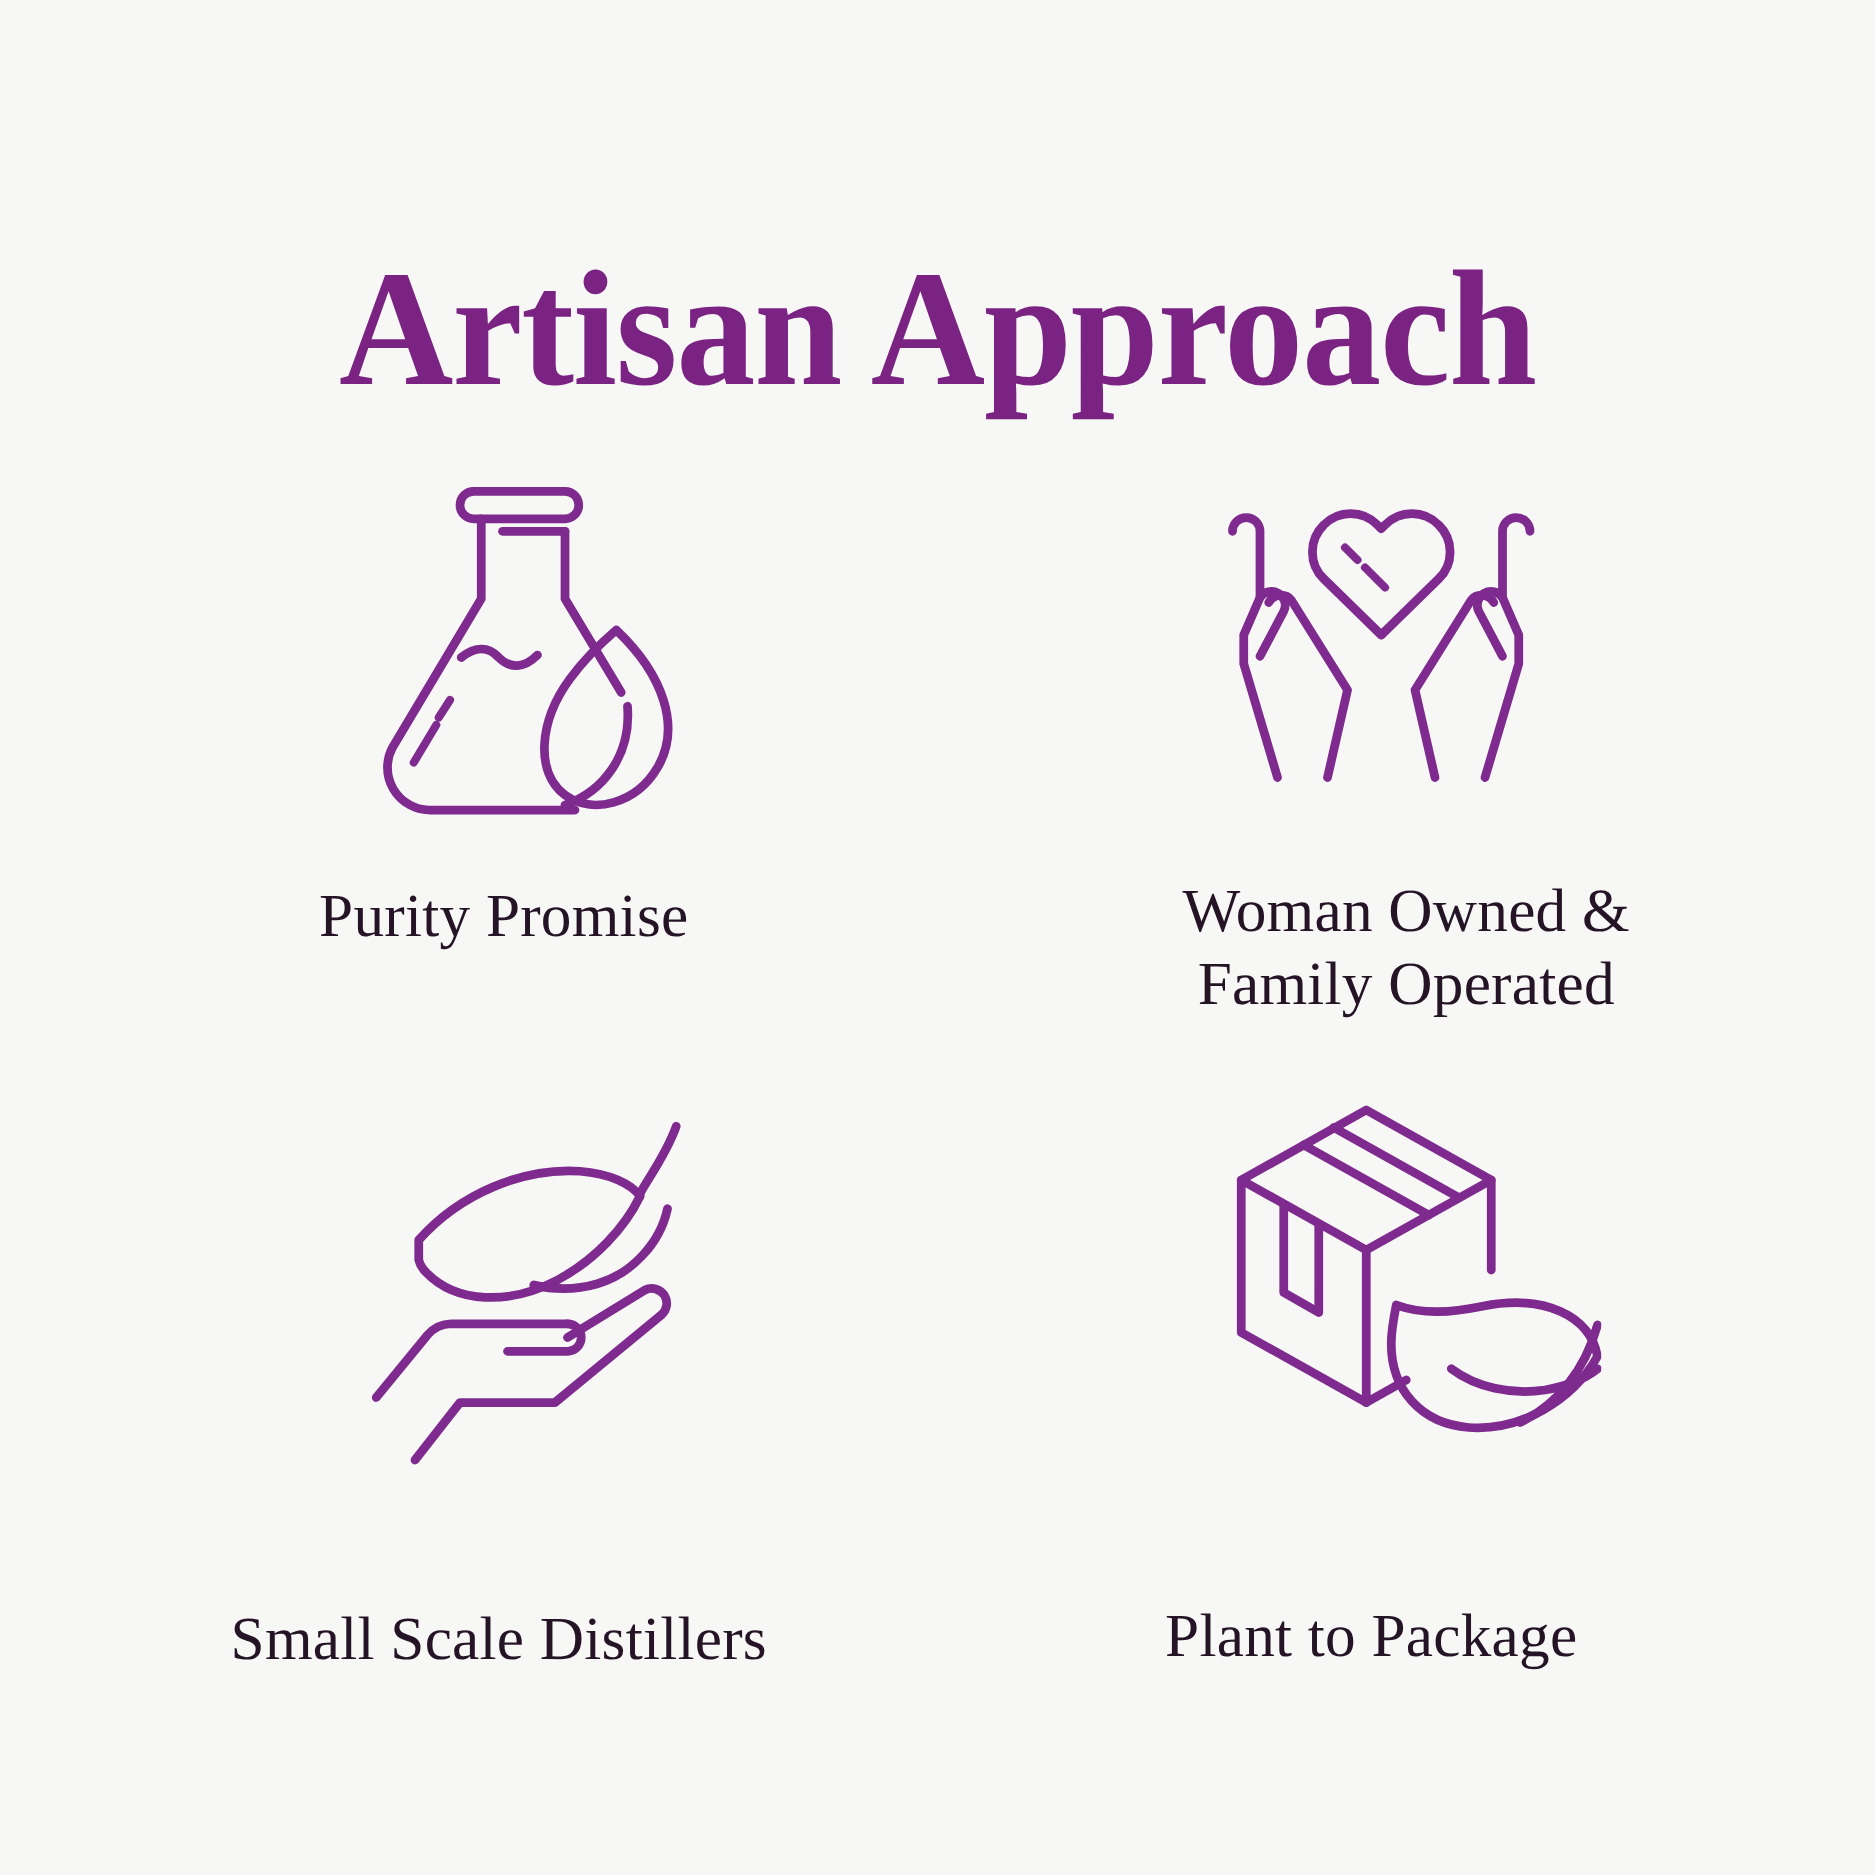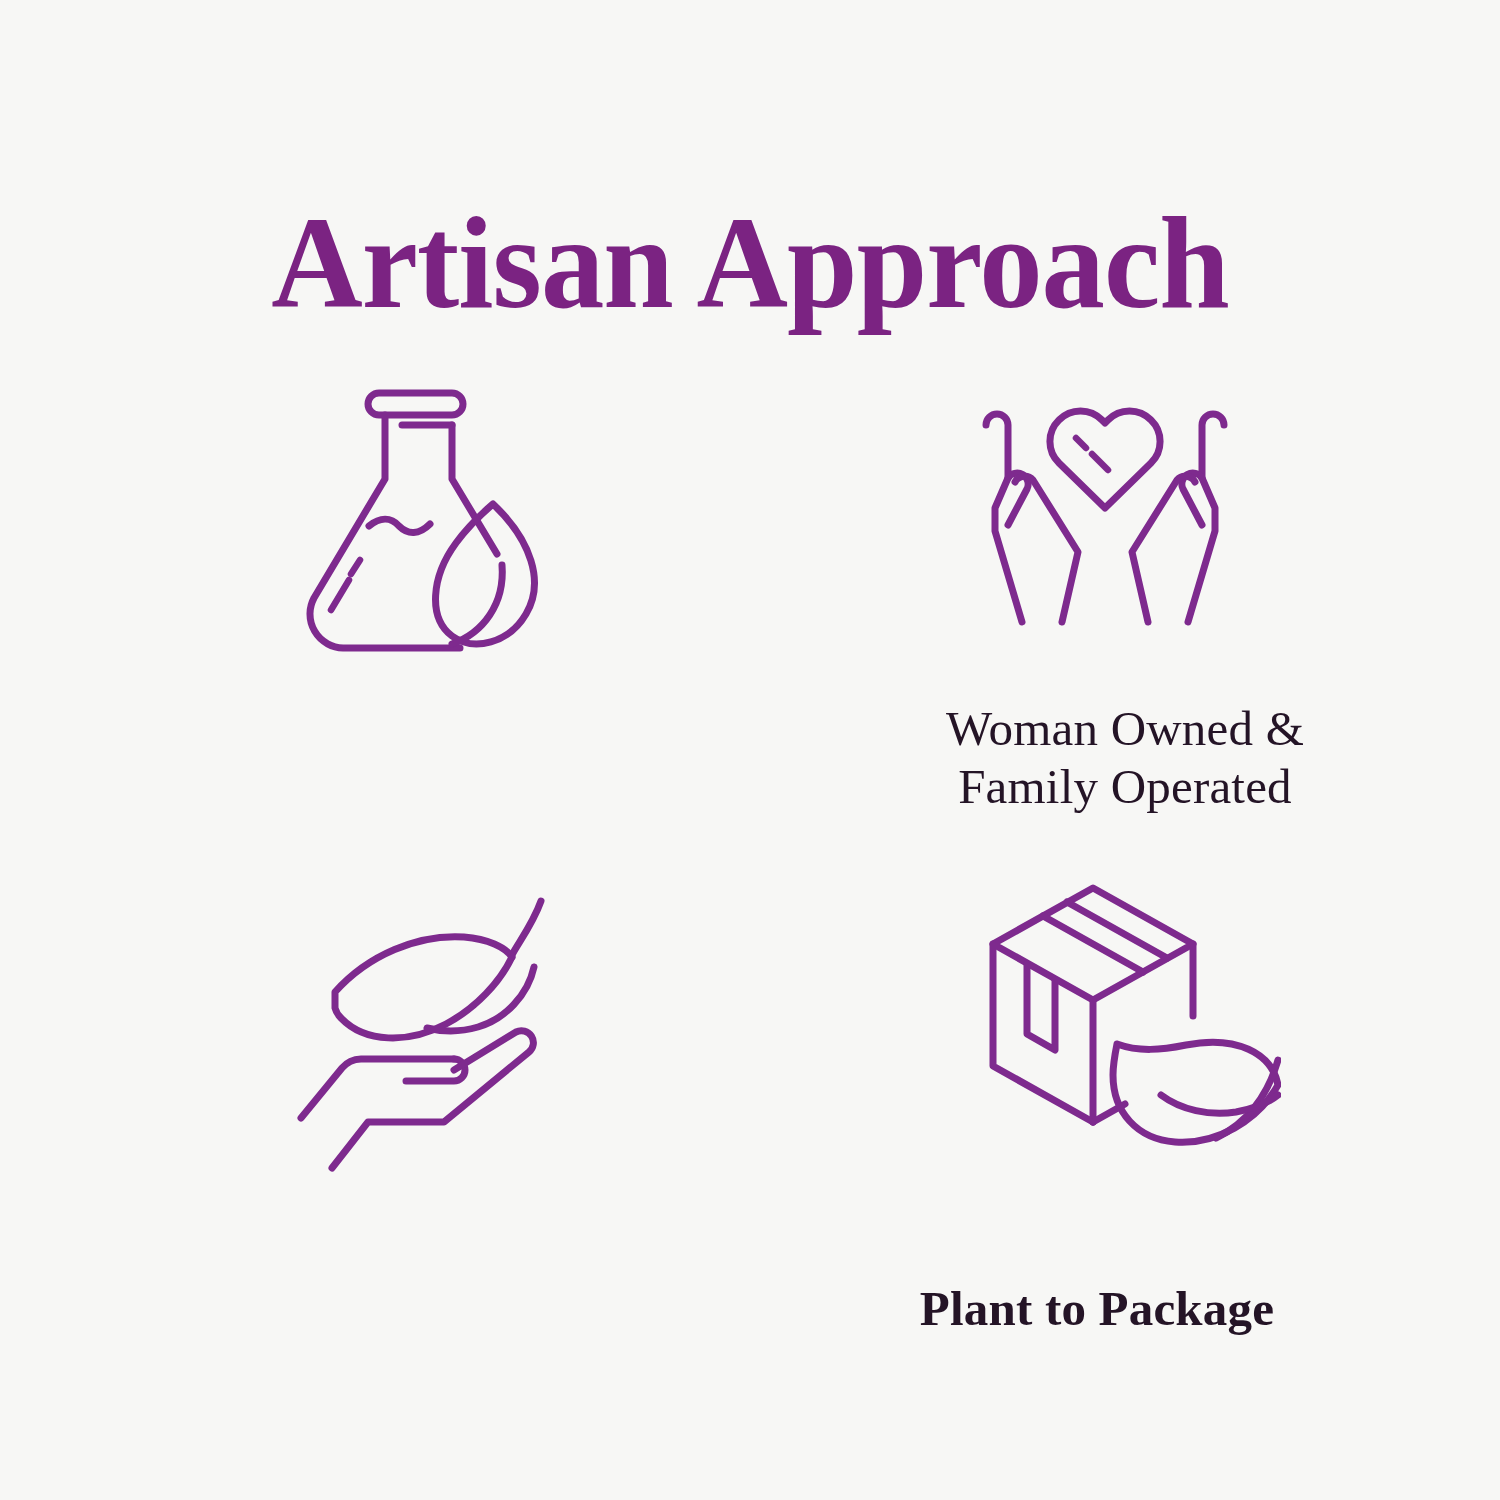--- a/index.html
+++ b/index.html
@@ -88,21 +88,21 @@
   .cell-0 .icon-wrap { transform: translate(42px, 14px); }
   .cell-0 .feature-label { transform: translate(-2px, 26px); }
 
   .cell-1 .icon-wrap { transform: translate(10px, 18px); }
   .cell-1 .feature-label { transform: translate(12px, 22px); margin-left: 36px; }
 
   .cell-2 .icon-wrap { transform: translate(36px, 8px); }
   .cell-2 .feature-label { transform: translate(-6px, 94px); }
 
   .cell-3 .icon-wrap { transform: translate(36px, 4px); }
-  .cell-3 .feature-label { transform: translate(2px, 92px); font-weight: bold; }
+  .cell-3 .feature-label { transform: translate(2px, 92px); }
 
   .stroke {
     fill: none;
     stroke: #7e2a8e;
     stroke-width: 7;
     stroke-linecap: round;
     stroke-linejoin: round;
   }
   .stroke-thin {
     fill: none;
@@ -136,20 +136,21 @@
           <path class="stroke" d="M72 152 c11 -9 22 -9 30 0 c9 9 20 9 31 -2"></path>
 
           <path class="stroke-thin" d="M63 186 l-9 14"></path>
           <path class="stroke-thin" d="M52 206 l-18 30"></path>
 
           <path class="stroke" d="M196 130 c38 36 52 78 33 110 c-17 29 -52 38 -74 22 c-24 -18 -21 -59 4 -93 c11 -15 23 -27 37 -39 z"></path>
 
           <path class="stroke" d="M205 191 c3 39 -19 68 -50 79"></path>
         </svg>
       </div>
+      <div class="feature-label">Purity Promise</div>
     </div>
 
     <div class="feature cell-1">
       <div class="icon-wrap">
         <svg viewBox="0 0 300 300" xmlns="http://www.w3.org/2000/svg" aria-hidden="true">
 
           <path class="stroke" d="M150 130 L104 85 a30 30 0 0 1 0 -43 a30 30 0 0 1 43 0 l3 3 l3 -3 a30 30 0 0 1 43 0 a30 30 0 0 1 0 43 z"></path>
 
           <path class="stroke-thin" d="M121 60 l10 10"></path>
           <path class="stroke-thin" d="M137 76 l16 16"></path>
@@ -179,20 +180,21 @@
 
           <path class="stroke" d="M250 23 c-10 28 -30 51 -29 56"></path>
 
           <path class="stroke" d="M243 89 c-6 28 -29 52 -56 60 c-17 5 -35 5 -51 1"></path>
 
           <path class="stroke" d="M10 240 l41 -50 a26 26 0 0 1 19 -9 h93"></path>
           <path class="stroke" d="M163 181 a11 11 0 0 1 0 22 h-48"></path>
           <path class="stroke" d="M163 192 l62 -38 a12 12 0 0 1 13 20 l-85 70 h-76 l-36 46"></path>
         </svg>
       </div>
+      <div class="feature-label">Small Scale Distillers</div>
     </div>
 
     <div class="feature cell-3">
       <div class="icon-wrap">
         <svg viewBox="0 0 300 300" xmlns="http://www.w3.org/2000/svg" aria-hidden="true">
 
           <path class="stroke" d="M12 70 L112 14 L212 70 L112 126 Z"></path>
 
           <path class="stroke" d="M62 42 L162 98"></path>
 

